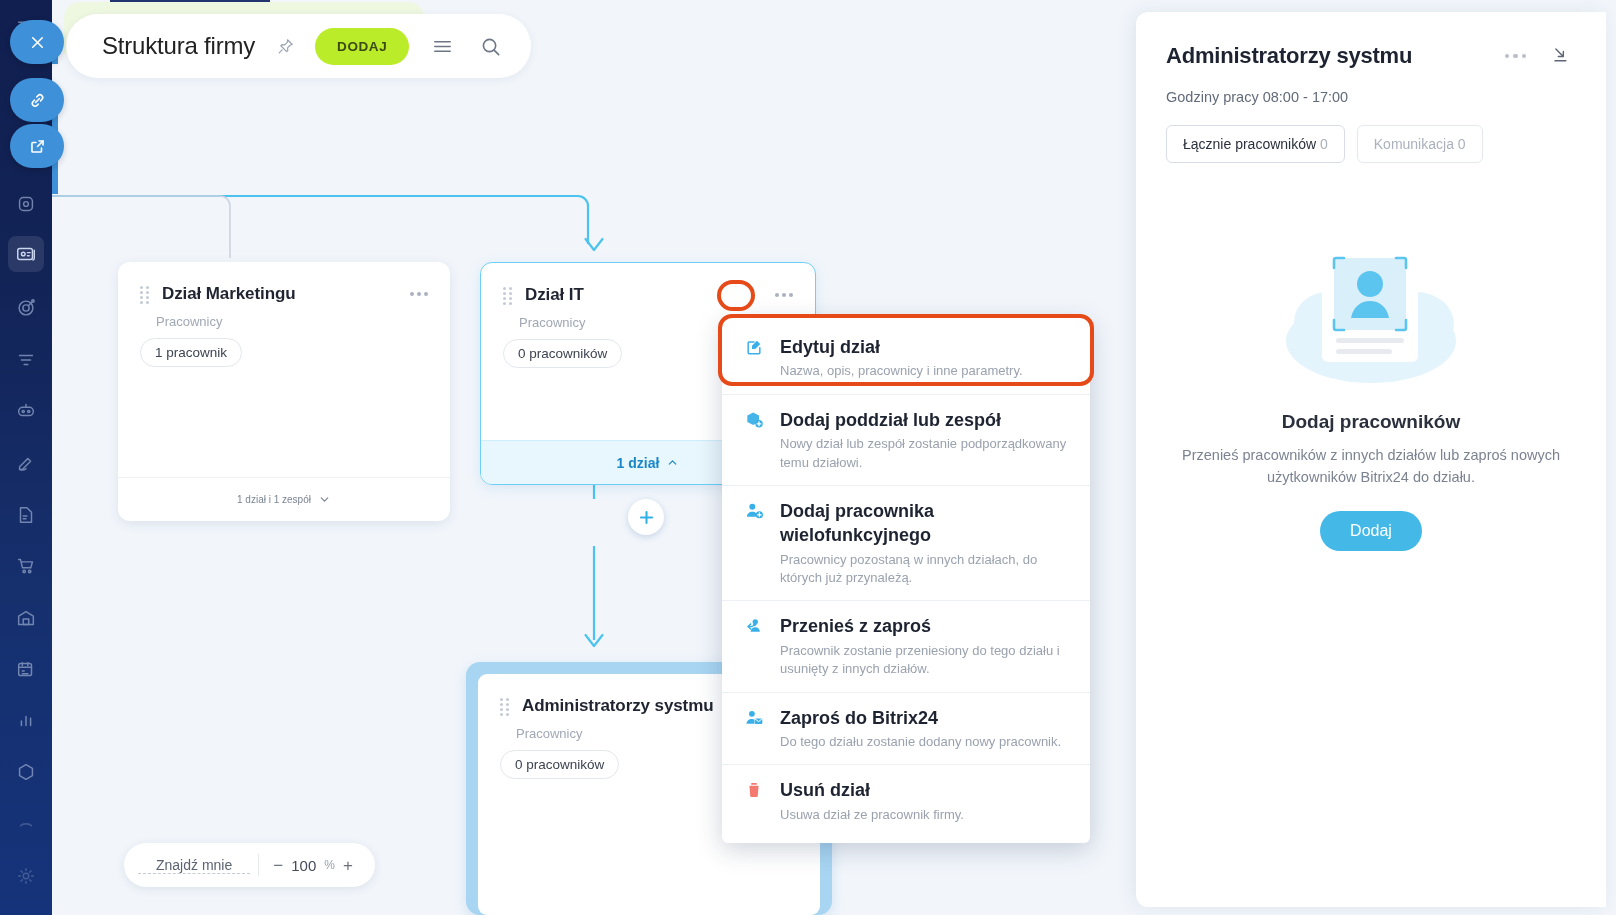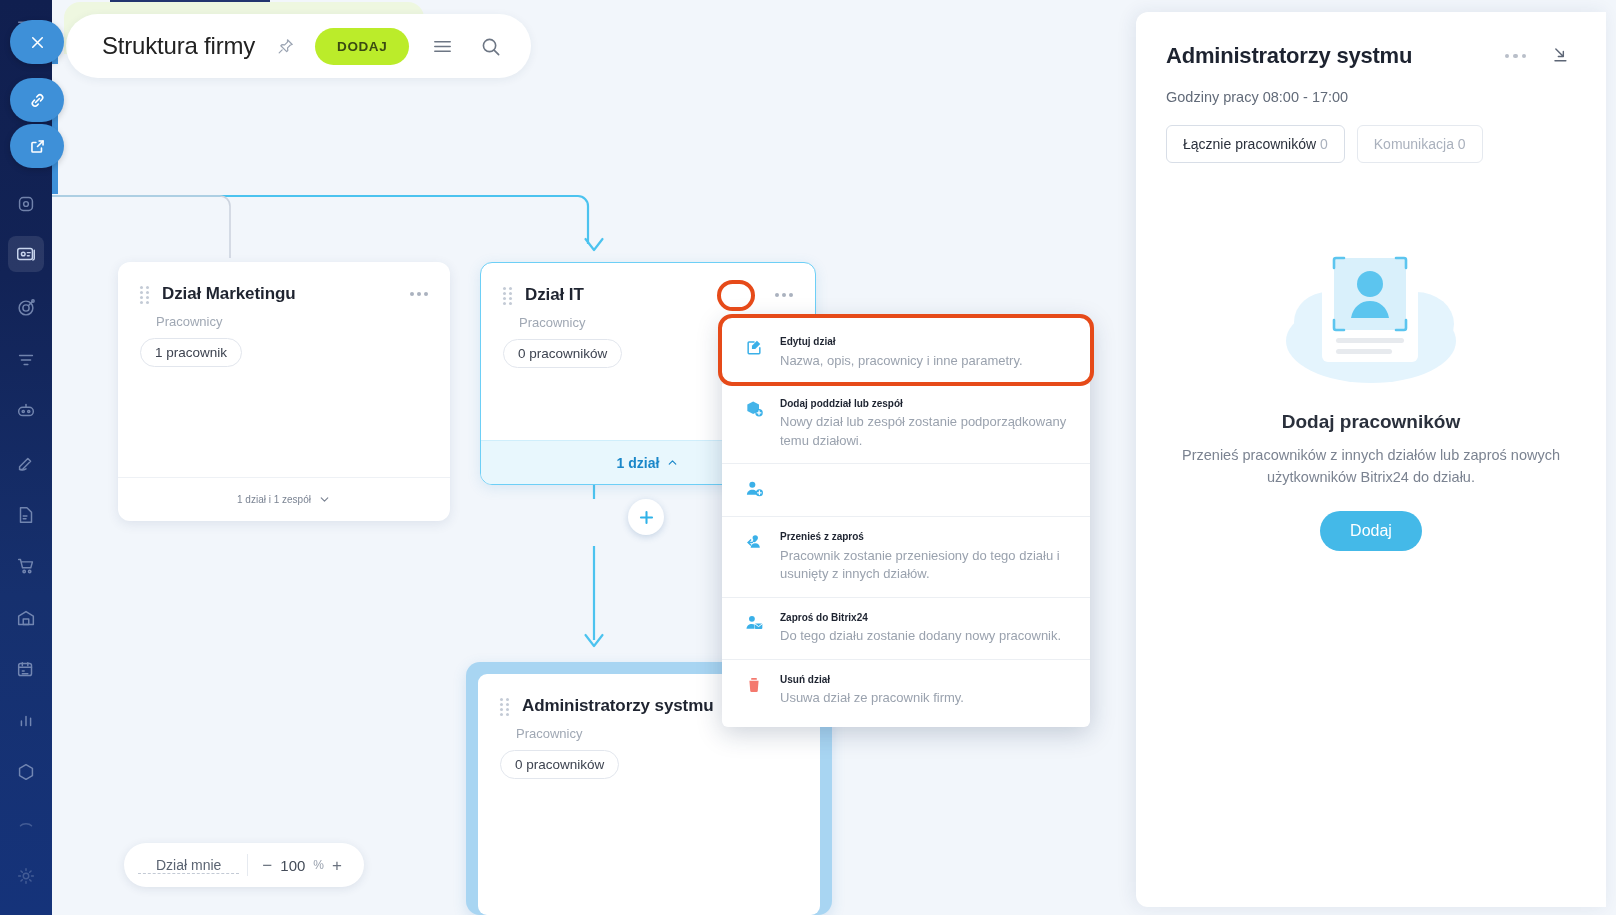--- a/index.html
+++ b/index.html
@@ -144,21 +144,21 @@
   .ctx {
     position: absolute; left: 722px; top: 318px; width: 368px;
     background: #fff; border-radius: 6px; z-index: 60;
     box-shadow: 0 6px 26px rgba(25,45,80,.22);
     padding: 4px 0 6px 0;
   }
   .ctx-item { display: flex; gap: 14px; padding: 13px 20px 13px 22px; cursor: pointer; }
   .ctx-item + .ctx-item { border-top: 1px solid #eceff3; }
   .ctx-ico { width: 22px; flex: none; padding-top: 2px; }
   .ctx-ico svg { width: 20px; height: 20px; }
-  .ctx-t { font-size: 10px; color: #1d2330; font-weight: 600; line-height: 1.35; }
+  .ctx-t { font-size: 18px; color: #1d2330; font-weight: 600; line-height: 1.35; }
   .ctx-d { font-size: 13px; color: #9aa2ae; line-height: 1.42; margin-top: 3px; }
   .ctx-item.first { border-top: none; }
   .ctx-item.danger .ctx-t { color: #1d2330; }
 
   
   .hl-item {
     position: absolute; left: 718px; top: 314px; width: 376px; height: 72px;
     border: 4px solid #e64a19; border-radius: 14px; z-index: 70; pointer-events: none;
   }
   .hl-dots {
@@ -467,21 +467,21 @@
               <i></i>
             </span>
           <span class="card-title">Administratorzy systmu</span>
         </div>
         <div class="card-sub">Pracownicy</div>
         <div class="emp-chip">0 pracowników</div>
       </div>
     </div>
 
     <div class="zoombar">
-      <span class="findme">Dział mnie</span>
+      <span class="findme">Znajdź mnie</span>
       <span class="zsep"></span>
       <span class="zctl">
         <span class="zbtn">−</span>
         <span>100</span>
         <span class="pc">%</span>
         <span class="zbtn">+</span>
       </span>
     </div>
   </div>
 
@@ -513,20 +513,24 @@
     </div>
 
     <div class="ctx-item">
       <span class="ctx-ico">
         <svg viewBox="0 0 24 24" fill="#3ab0e8" stroke="none">
           <circle cx="10" cy="7" r="3.6"></circle>
           <path d="M3.5 19c0-3.6 2.9-6 6.5-6s6.5 2.4 6.5 6z"></path>
           <circle cx="18.5" cy="16.5" r="4.3" fill="#3ab0e8"></circle>
           <path d="M18.5 14.3v4.4M16.3 16.5h4.4" stroke="#fff" stroke-width="1.5" stroke-linecap="round"></path>
           </svg></span>
+      <span>
+        <div class="ctx-t">Dodaj pracownika wielofunkcyjnego</div>
+        <div class="ctx-d">Pracownicy pozostaną w innych działach, do których już przynależą.</div>
+      </span>
     </div>
 
     <div class="ctx-item">
       <span class="ctx-ico">
         <svg viewBox="0 0 24 24" fill="none">
           <path d="M14.5 6.5a3.2 3.2 0 11-4.6 4.5" fill="#3ab0e8" stroke="none"></path>
           <circle cx="13.5" cy="7" r="3.2" fill="#3ab0e8"></circle>
           <path d="M8 19c0-3.3 2.5-5.6 5.6-5.6S19 15.7 19 19z" fill="#3ab0e8"></path>
           <path d="M8 9.5L5 12.5l3 3" stroke="#3ab0e8" stroke-width="1.8" stroke-linecap="round" stroke-linejoin="round"></path>
           <path d="M5 12.5h5" stroke="#3ab0e8" stroke-width="1.8" stroke-linecap="round"></path>

